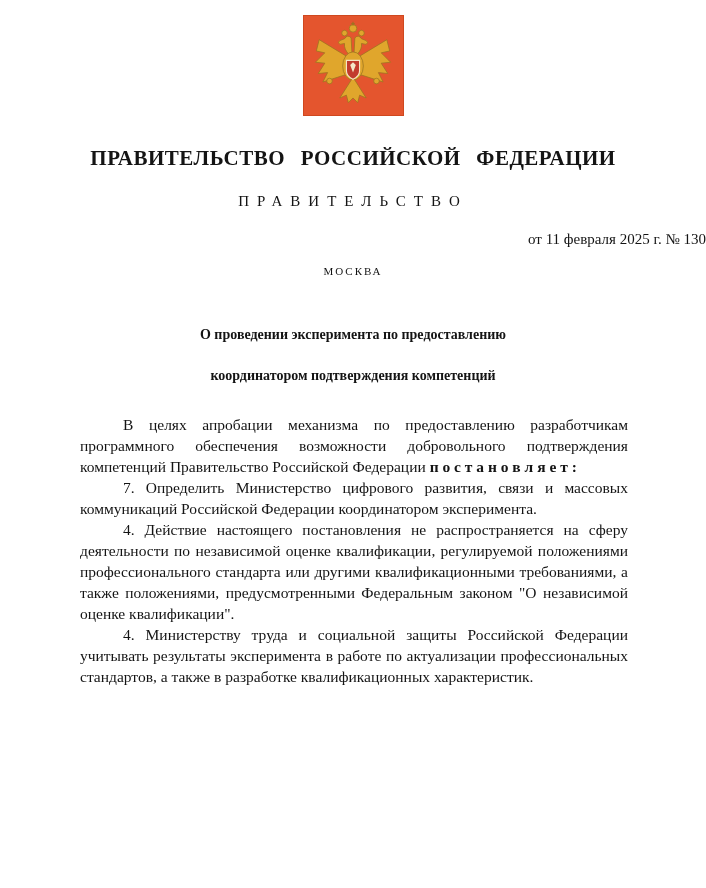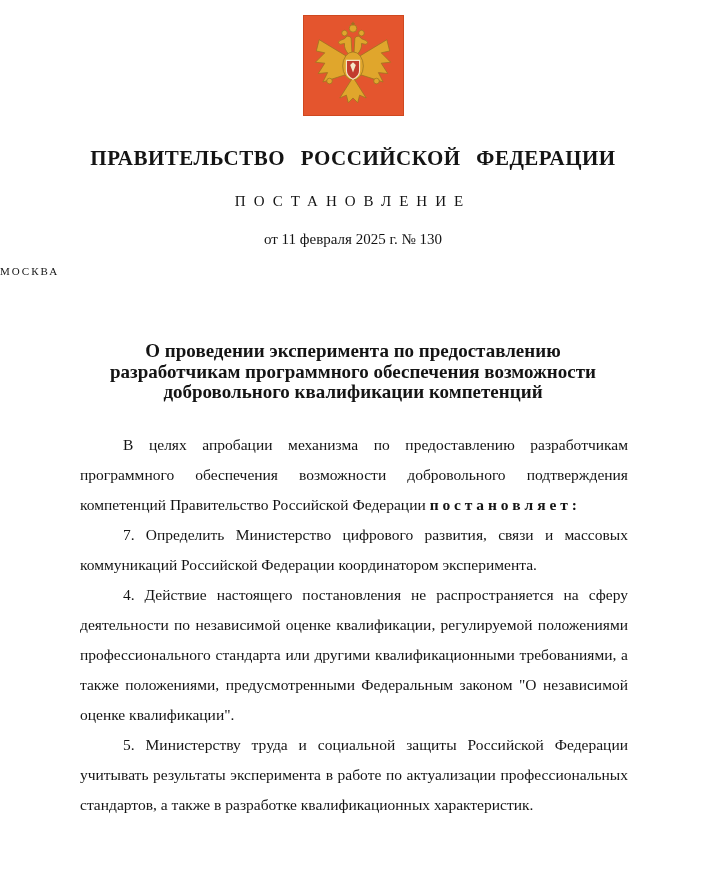--- a/index.html
+++ b/index.html
@@ -37,42 +37,42 @@
     word-spacing: 10px;
     margin-top: 30px;
   }
   .doc-type {
     text-align: center;
     font-size: 15px;
     letter-spacing: 8px;
     margin-top: 22px;
   }
   .date-line {
-    text-align: center;
+    text-align: right;
     font-size: 15px;
     margin-top: 21px;
   }
   .city {
-    text-align: left;
+    text-align: center;
     font-size: 11px;
     letter-spacing: 2px;
     margin-top: 17px;
   }
   .title {
     text-align: center;
-    font-size: 19px;
+    font-size: 14px;
     font-weight: bold;
-    margin-top: 64px;
+    margin-top: 48px;
     line-height: 20.5px;
   }
   .doc-body {
     padding: 0 78px 0 80px;
     margin-top: 27px;
     font-size: 15.5px;
-    line-height: 30px;
+    line-height: 21px;
   }
   .para {
     text-align: justify;
     text-indent: 43px;
   }
   .decree { font-weight: bold; }
 </style>
 </head>
 <body>
 
@@ -103,32 +103,32 @@
         <circle cx="75" cy="66" r="3"></circle>
       </g>
 
       <path d="M43 44 h14 v11 q0 6 -7 9 q-7 -3 -7 -9 Z" fill="#c23b2e" stroke="#f5e6c8" stroke-width="1.2"></path>
       <path d="M47 49 l3 -3 l3 3 l-3 8 Z" fill="#f5e6c8" stroke="none"></path>
     </svg>
   </div>
 
   <h1 class="org">ПРАВИТЕЛЬСТВО РОССИЙСКОЙ ФЕДЕРАЦИИ</h1>
 
-  <div class="doc-type">ПОСТАНОВЛЕНИЕ</div>
+  <div class="doc-type">ПРАВИТЕЛЬСТВО</div>
 
   <div class="date-line">от 11 февраля 2025 г. № 130</div>
 
   <div class="city">МОСКВА</div>
 
   <h2 class="title">
     <span>О проведении эксперимента по предоставлению</span><br>
-    <span>разработчикам программного обеспечения возможности</span><br>
-    <span>добровольного квалификации компетенций</span>
+    <br>
+    <span>координатором подтверждения компетенций</span>
   </h2>
 
   <div class="doc-body">
     <p class="para"><span>В целях апробации механизма по предоставлению разработчикам программного обеспечения возможности добровольного подтверждения компетенций Правительство Российской Федерации </span><span class="decree">п о с т а н о в л я е т :</span></p>
     <p class="para">7. Определить Министерство цифрового развития, связи и массовых коммуникаций Российской Федерации координатором эксперимента.</p>
     <p class="para">4. Действие настоящего постановления не распространяется на сферу деятельности по независимой оценке квалификации, регулируемой положениями профессионального стандарта или другими квалификационными требованиями, а также положениями, предусмотренными Федеральным законом "О независимой оценке квалификации".</p>
-    <p class="para">5. Министерству труда и социальной защиты Российской Федерации учитывать результаты эксперимента в работе по актуализации профессиональных стандартов, а также в разработке квалификационных характеристик.</p>
+    <p class="para">4. Министерству труда и социальной защиты Российской Федерации учитывать результаты эксперимента в работе по актуализации профессиональных стандартов, а также в разработке квалификационных характеристик.</p>
   </div>
 
 </div>
 
 </body></html>

